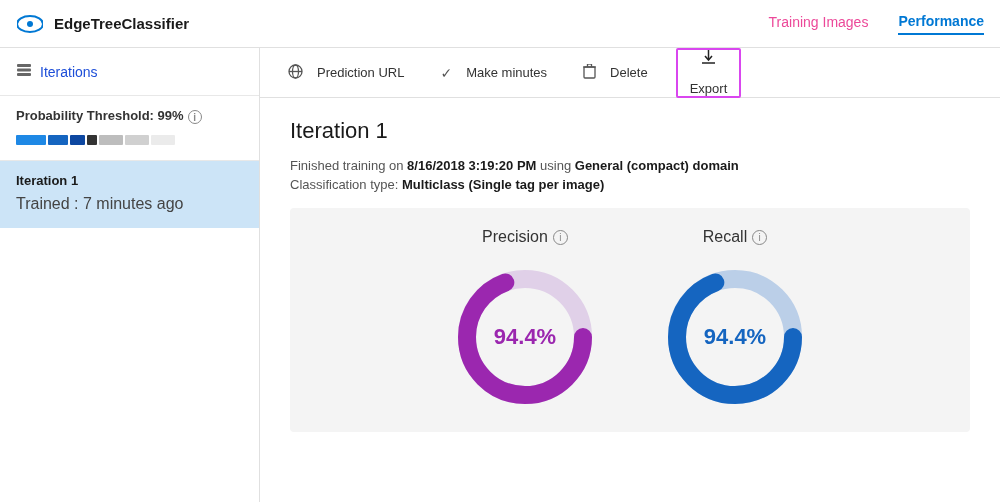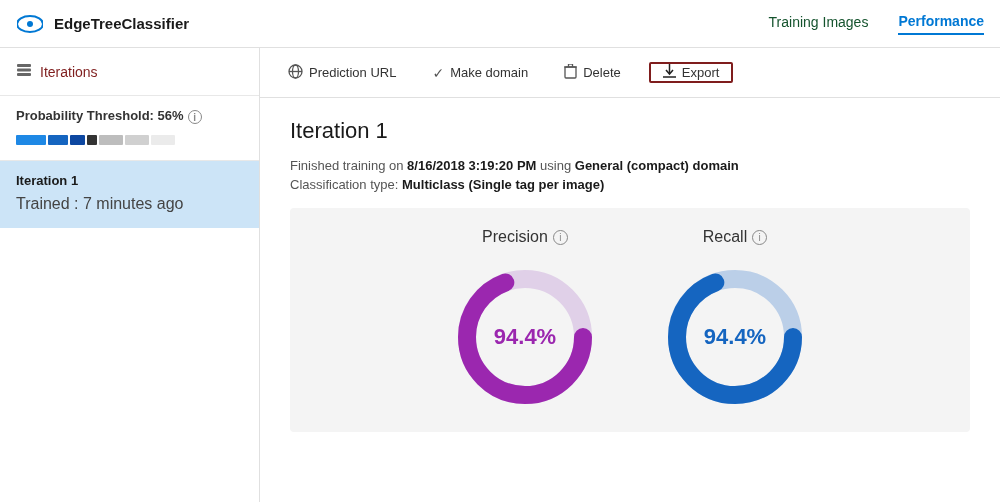--- a/index.html
+++ b/index.html
@@ -18,21 +18,21 @@
       width: 28px; height: 28px; margin-right: 10px;
       display: flex; align-items: center; justify-content: center;
     }
     .top-nav .app-title {
       font-size: 15px; font-weight: 600; color: #1a1a1a; flex: 1;
     }
     .top-nav .nav-links {
       display: flex; gap: 30px; align-items: center;
     }
     .top-nav .nav-link {
-      font-size: 14px; color: #14532d; text-decoration: none; padding-bottom: 4px; cursor: pointer;
+      font-size: 14px; color: #ec4899; text-decoration: none; padding-bottom: 4px; cursor: pointer;
     }
     .top-nav .nav-link.active {
       color: #0078d4; border-bottom: 2px solid #0078d4; font-weight: 600;
     }
 
     
     .main-layout {
       display: flex;
       height: calc(502px - 48px);
     }
@@ -46,21 +46,21 @@
       flex-shrink: 0;
     }
     .sidebar-header {
       display: flex;
       align-items: center;
       padding: 14px 16px;
       border-bottom: 1px solid #e8e8e8;
       gap: 8px;
     }
     .sidebar-header-icon { color: #888; font-size: 14px; }
-    .sidebar-header-label { font-size: 14px; color: #7f1d1d; font-weight: 500; }
+    .sidebar-header-label { font-size: 14px; color: #1d4ed8; font-weight: 500; }
 
     .threshold-section {
       padding: 12px 16px;
       border-bottom: 1px solid #e8e8e8;
     }
     .threshold-label { font-size: 13px; color: #333; margin-bottom: 8px; }
     .threshold-label span { font-weight: 600; }
     .threshold-info { display: inline-block; width: 14px; height: 14px; border-radius: 50%; border: 1px solid #888; text-align: center; line-height: 13px; font-size: 10px; color: #888; margin-left: 4px; vertical-align: middle; cursor: pointer; }
     .threshold-bar {
       display: flex; align-items: center; height: 16px; gap: 2px;
@@ -90,27 +90,27 @@
     .toolbar {
       display: flex;
       align-items: center;
       padding: 0 20px;
       height: 50px;
       border-bottom: 1px solid #e0e0e0;
       gap: 20px;
       background: #fff;
     }
     .toolbar-btn {
-      display: flex; align-items: center; gap: 6px;
+      display: flex; align-items: center; gap: 14px;
       font-size: 13px; color: #333; cursor: pointer; padding: 4px 8px;
       text-decoration: none;
     }
     .toolbar-btn .btn-icon { font-size: 14px; color: #555; }
     .toolbar-btn.export-btn {
-      border: 2px solid #7f1d1d; padding: 0 12px; border-radius: 2px;
+      border: 2px solid #d946ef; padding: 0 12px; border-radius: 2px; flex-direction: column;
     }
 
     
     .perf-content {
       padding: 20px 30px;
       flex: 1;
       overflow-y: auto;
       background: #fff;
     }
     .iter-title { font-size: 22px; font-weight: 300; color: #1a1a1a; margin-bottom: 14px; }
@@ -178,21 +178,21 @@
           <rect x="1" y="2" width="14" height="3" rx="1" fill="#666"></rect>
           <rect x="1" y="6.5" width="14" height="3" rx="1" fill="#666"></rect>
           <rect x="1" y="11" width="14" height="3" rx="1" fill="#666"></rect>
         </svg>
       </span>
       <span class="sidebar-header-label">Iterations</span>
     </div>
 
     <div class="threshold-section">
       <div class="threshold-label">
-        <span>Probability Threshold: </span><span>56%</span><span class="threshold-info">i</span>
+        <span>Probability Threshold: </span><span>99%</span><span class="threshold-info">i</span>
       </div>
       <div class="threshold-bar">
         <div class="threshold-segment" style="background:#1e88e5;width:30px;"></div>
         <div class="threshold-segment" style="background:#1565c0;width:20px;"></div>
         <div class="threshold-segment" style="background:#0d47a1;width:15px;"></div>
         <div class="threshold-segment" style="background:#333;width:10px;"></div>
         <div class="threshold-segment" style="background:#bdbdbd;width:24px;"></div>
         <div class="threshold-segment" style="background:#d0d0d0;width:24px;"></div>
         <div class="threshold-segment" style="background:#ebebeb;width:24px;"></div>
       </div>
@@ -213,21 +213,21 @@
             <circle cx="7.5" cy="7.5" r="6.5" stroke="#555" stroke-width="1.3"></circle>
             <ellipse cx="7.5" cy="7.5" rx="3" ry="6.5" stroke="#555" stroke-width="1.3"></ellipse>
             <line x1="1" y1="7.5" x2="14" y2="7.5" stroke="#555" stroke-width="1.3"></line>
           </svg>
         </span>
         <span>Prediction URL</span>
       </div>
 
       <div class="toolbar-btn">
         <span class="btn-icon">✓</span>
-        <span>Make domain</span>
+        <span>Make minutes</span>
       </div>
 
       <div class="toolbar-btn">
         <span class="btn-icon">
           <svg width="13" height="15" viewBox="0 0 13 15" fill="none">
             <rect x="1" y="3" width="11" height="11" rx="1" stroke="#555" stroke-width="1.3"></rect>
             <line x1="0" y1="3" x2="13" y2="3" stroke="#555" stroke-width="1.3"></line>
             <line x1="4.5" y1="0" x2="8.5" y2="0" stroke="#555" stroke-width="1.3"></line>
             <line x1="4.5" y1="0" x2="4.5" y2="3" stroke="#555" stroke-width="1.3"></line>
             <line x1="8.5" y1="0" x2="8.5" y2="3" stroke="#555" stroke-width="1.3"></line>

